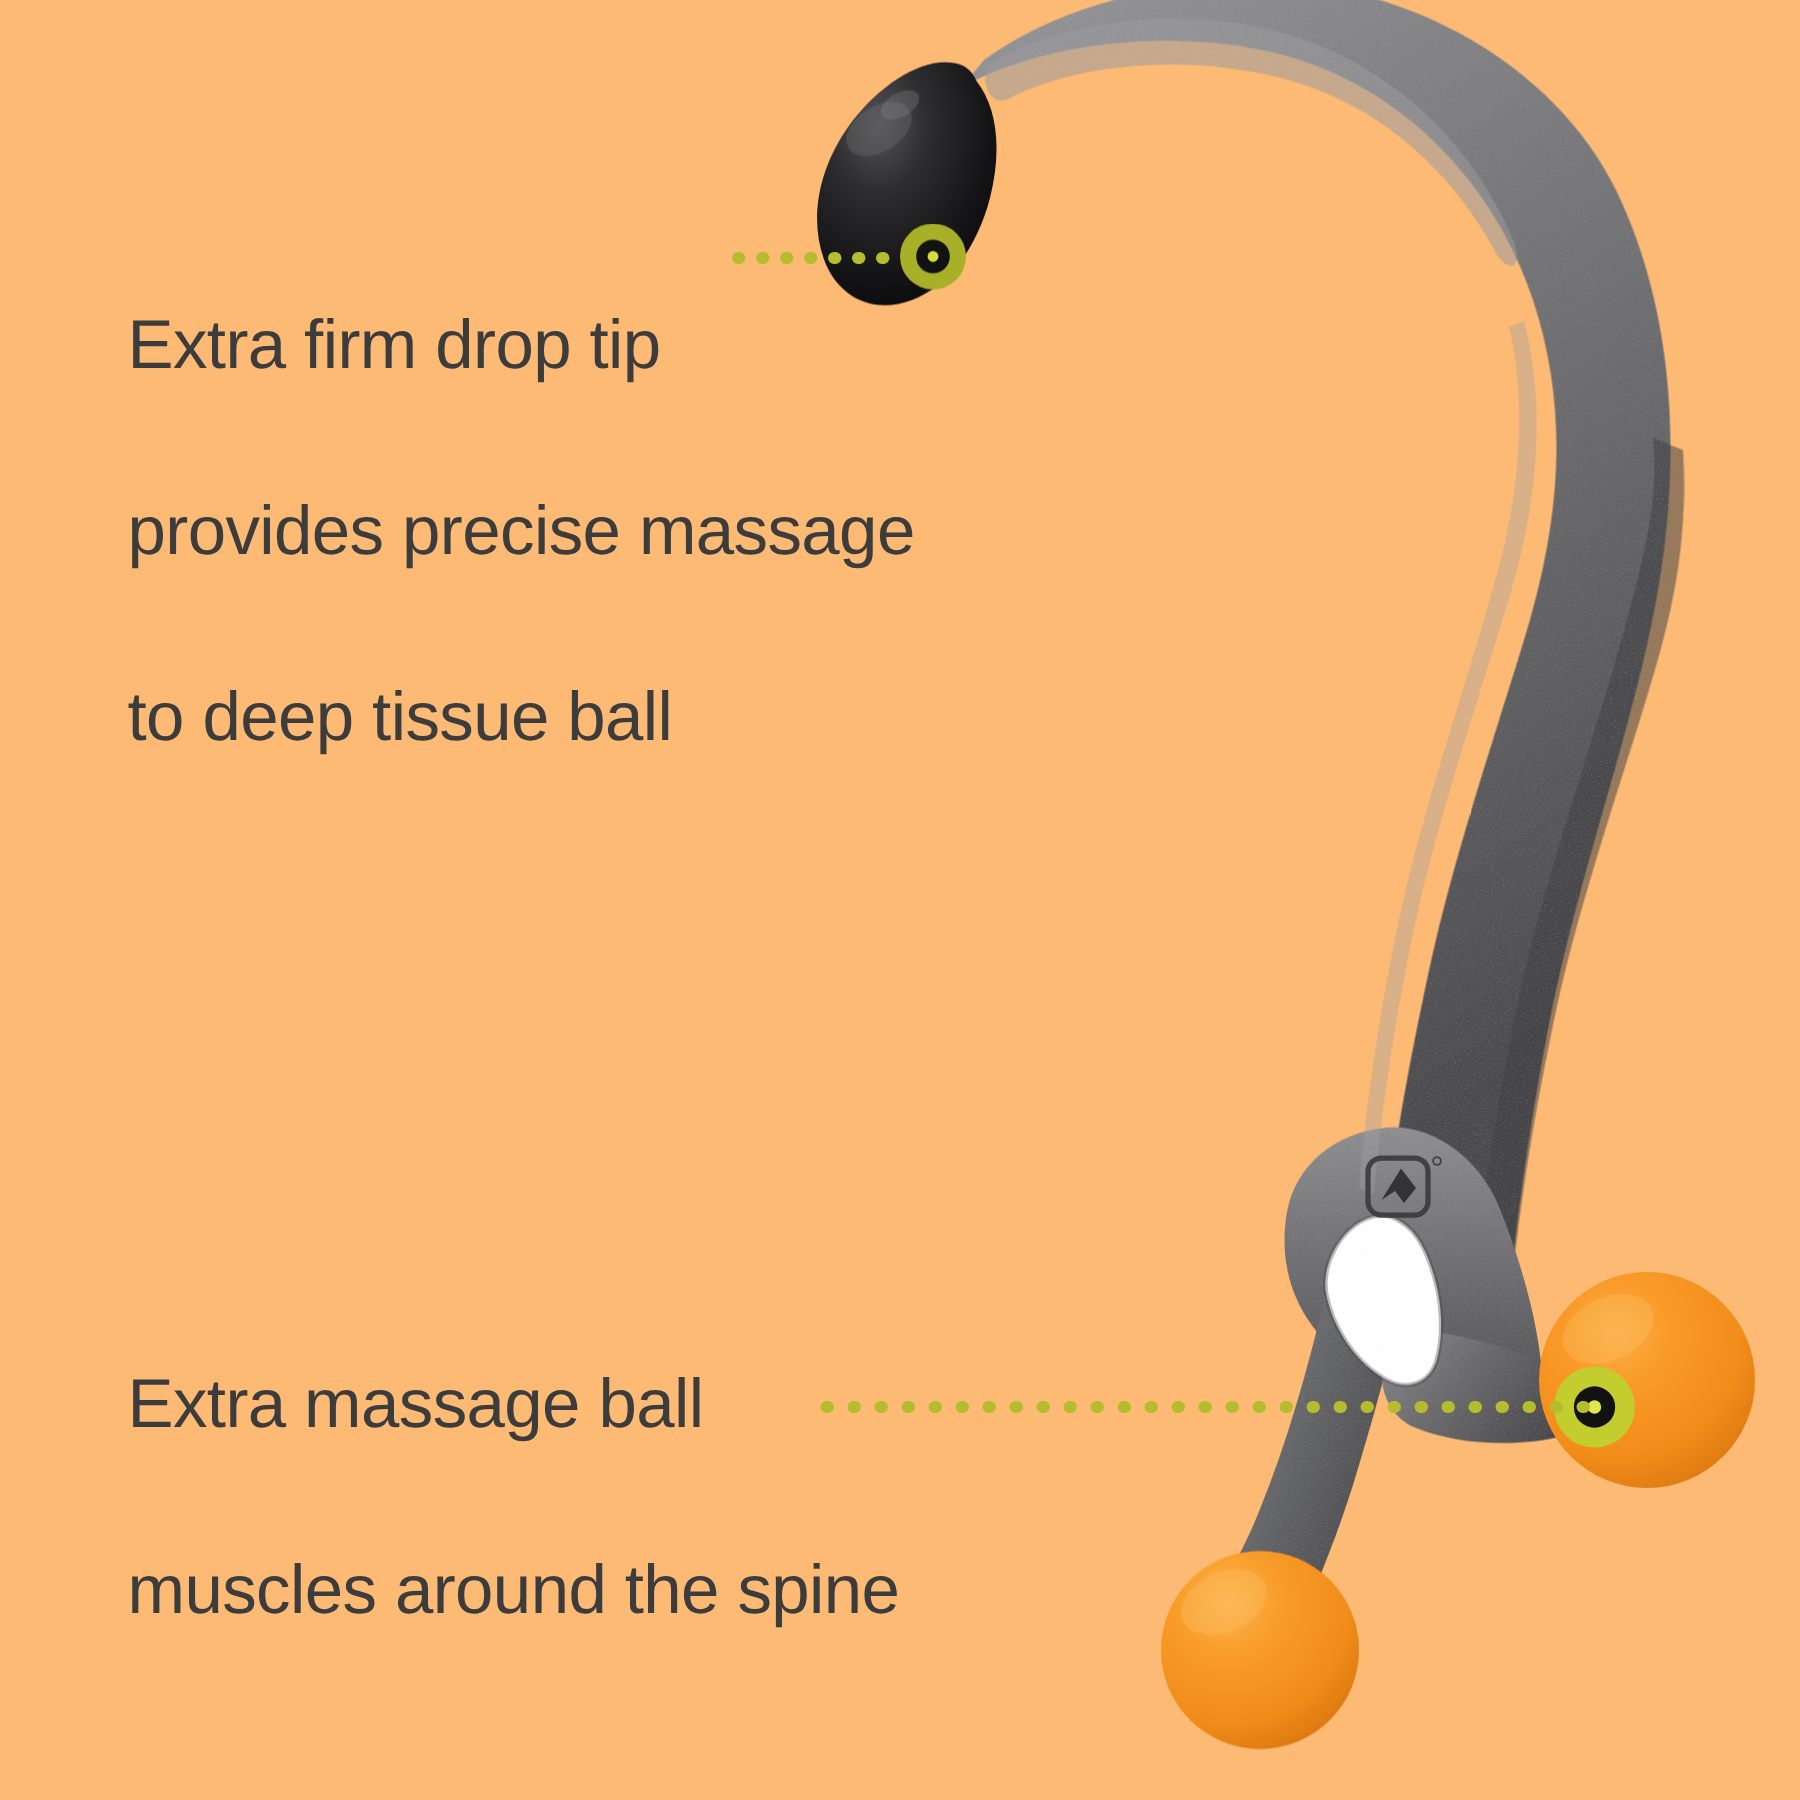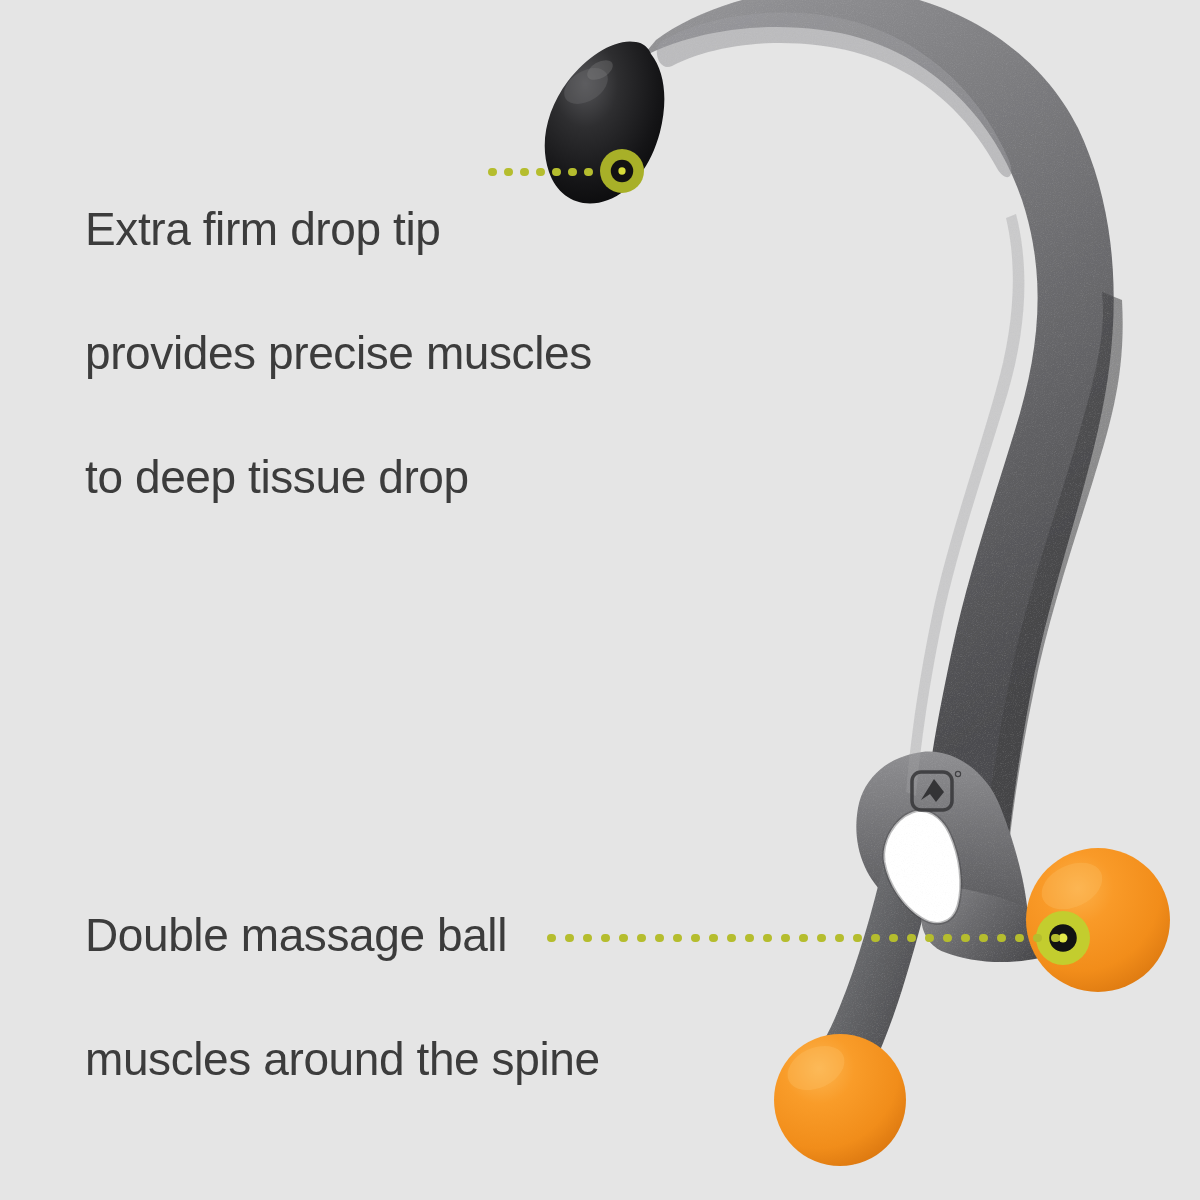--- a/index.html
+++ b/index.html
@@ -43,21 +43,21 @@
     left: 85px;
     top: 842px;
   }
   .callout-line {
     display: block;
   }
 </style>
 </head>
 <body>
 
-<div id="canvas" style="background: #e5e5e5;">
+<div id="canvas" style="background: #fdba74;">
 
   <svg id="product-svg" viewBox="0 0 1200 1200" xmlns="http://www.w3.org/2000/svg">
     <defs>
       <linearGradient id="shaftGrad" x1="0" y1="0" x2="1" y2="0">
         <stop offset="0%" stop-color="#9a9a9d"></stop>
         <stop offset="18%" stop-color="#8a8a8d"></stop>
         <stop offset="45%" stop-color="#6f6f72"></stop>
         <stop offset="78%" stop-color="#555558"></stop>
         <stop offset="100%" stop-color="#444447"></stop>
       </linearGradient>
@@ -246,22 +246,22 @@
       <line x1="492" y1="172" x2="600" y2="172" stroke="#b5bd2e" stroke-width="8" stroke-linecap="round" stroke-dasharray="1 15"></line>
     </g>
 
     <g>
       <line x1="551" y1="938" x2="1072" y2="938" stroke="#b5bd2e" stroke-width="8" stroke-linecap="round" stroke-dasharray="1 17"></line>
     </g>
   </svg>
 
   <div class="callout" id="callout-drop-tip" style="color: rgb(60, 60, 60);">
     <span class="callout-line">Extra firm drop tip</span>
-    <span class="callout-line">provides precise muscles</span>
-    <span class="callout-line">to deep tissue drop</span>
+    <span class="callout-line">provides precise massage</span>
+    <span class="callout-line">to deep tissue ball</span>
   </div>
 
   <div class="callout" id="callout-massage-balls" style="color: rgb(60, 60, 60);">
-    <span class="callout-line">Double massage ball</span>
+    <span class="callout-line">Extra massage ball</span>
     <span class="callout-line">muscles around the spine</span>
   </div>
 
 </div>
 
 </body></html>

